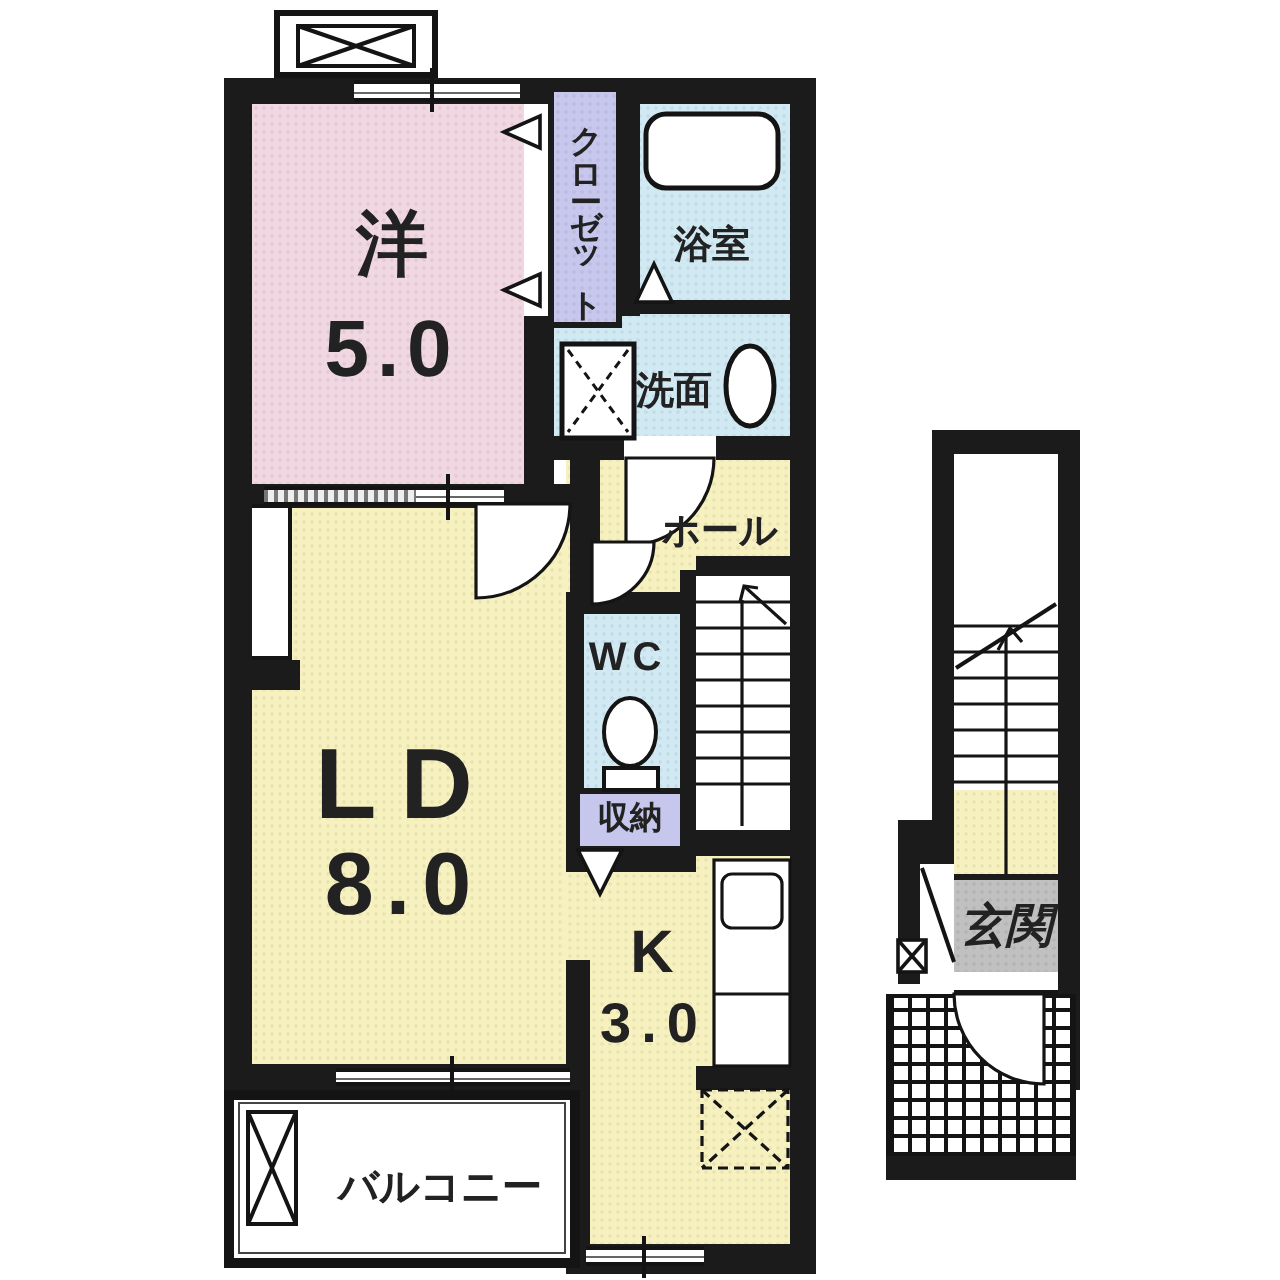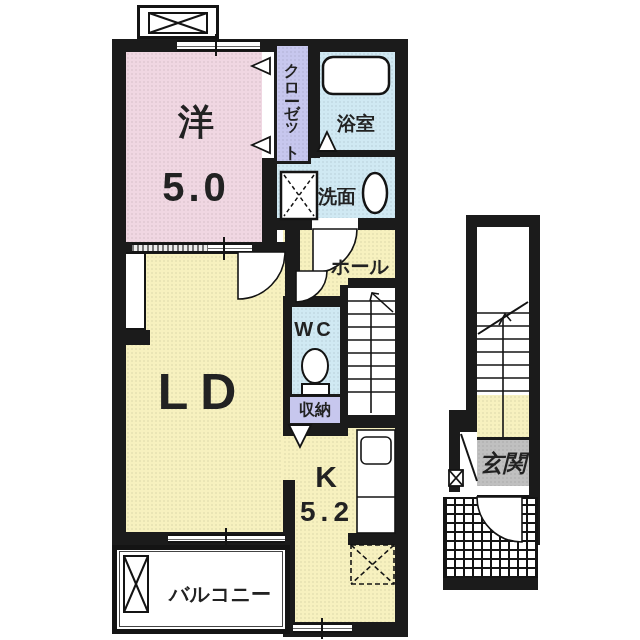--- a/index.html
+++ b/index.html
@@ -193,26 +193,27 @@
     <g stroke="#141414" fill="#fff" stroke-width="1.8">
       <rect x="449" y="470" width="14" height="16"></rect>
       <line x1="449" y1="470" x2="463" y2="486"></line>
         <line x1="463" y1="470" x2="449" y2="486"></line>
     </g>
 
     <path d="M522,497 L477,497 A45,45 0 0 0 522,542 Z" fill="#fff" stroke="#141414" stroke-width="1.6"></path>
   </svg>
 
   <div class="lbl" style="left:196px;top:122px;font-size:36px;">洋</div>
-  <div class="lbl" style="left:196px;top:175px;font-size:40px;letter-spacing:4px;margin-top:12px;">5.0</div>
+  <div class="lbl" style="left:196px;top:175px;font-size:40px;letter-spacing:4px;">5.0</div>
   <div class="lbl vert" style="position:absolute;left:292px;top:103px;font-size:16px;letter-spacing:2px;font-weight:bold;color:#222;">クローゼット</div>
   <div class="lbl" style="left:356px;top:123px;font-size:19px;">浴室</div>
   <div class="lbl" style="left:337px;top:196px;font-size:19px;">洗面</div>
   <div class="lbl" style="left:360px;top:266px;font-size:19px;">ホール</div>
   <div class="lbl" style="left:314px;top:329px;font-size:20px;letter-spacing:3px;">WC</div>
   <div class="lbl" style="left:315px;top:410px;font-size:16px;">収納</div>
   <div class="lbl" style="left:203px;top:392px;font-size:50px;letter-spacing:12px;">LD</div>
+  <div class="lbl" style="left:202px;top:443px;font-size:44px;letter-spacing:6px;">8.0</div>
   <div class="lbl" style="left:326px;top:477px;font-size:30px;">K</div>
-  <div class="lbl" style="left:327px;top:512px;font-size:28px;letter-spacing:5px;">5.2</div>
+  <div class="lbl" style="left:327px;top:512px;font-size:28px;letter-spacing:5px;">3.0</div>
   <div class="lbl" style="left:220px;top:594px;font-size:20px;text-align:center;">バルコニー</div>
   <div class="lbl" style="left:503px;top:463px;font-size:23px;font-style:italic;">玄関</div>
 
 </div>
 
 </body></html>

